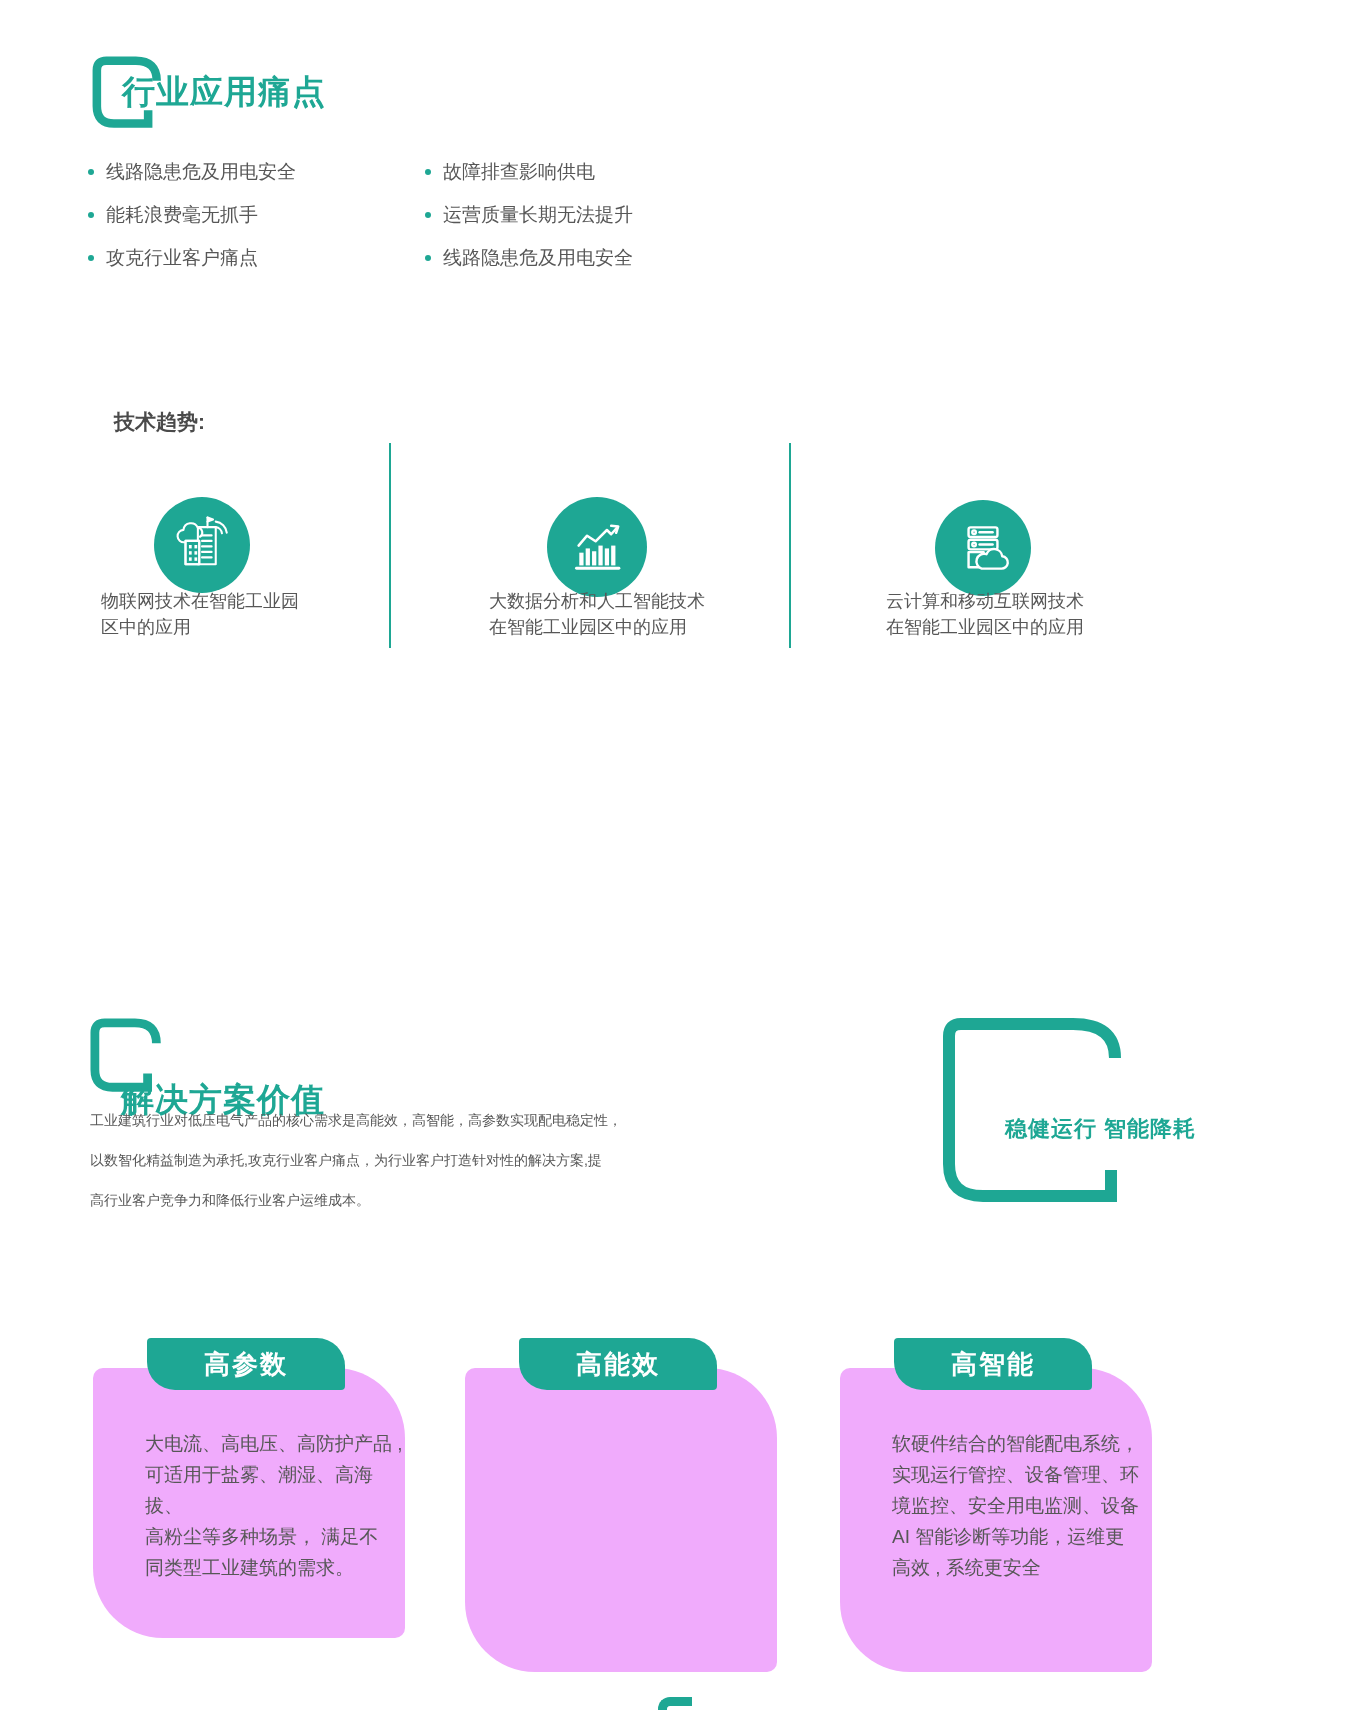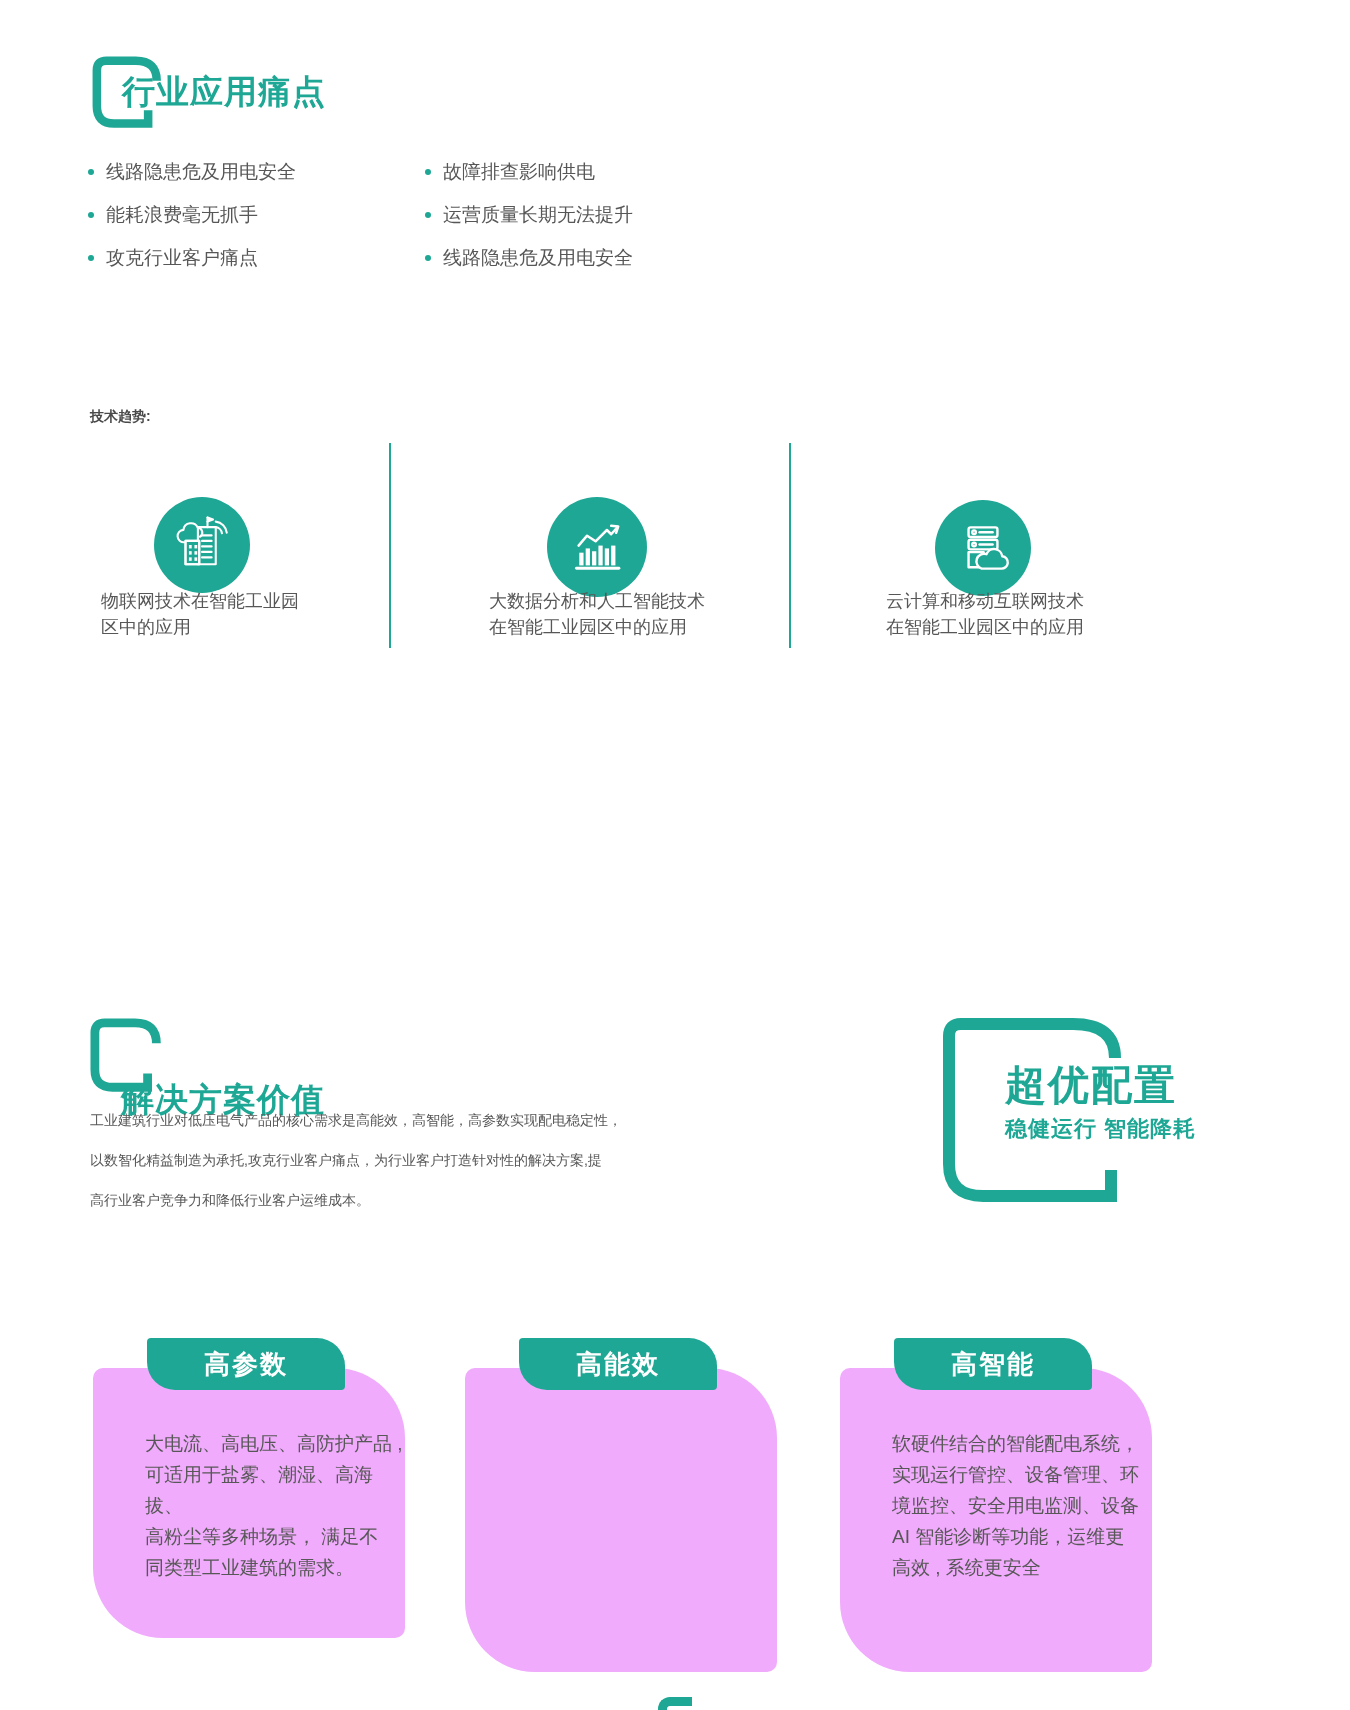--- a/index.html
+++ b/index.html
@@ -13,21 +13,21 @@
     font-size:33px; font-weight:bold; color:#1EA794; letter-spacing:1px; white-space:nowrap;
   }
   .bracket-svg { display:block; }
   
   .pain-list { list-style:none; }
   .pain-list li {
     display:flex; align-items:flex-start; gap:12px;
     font-size:19px; line-height:24px; color:#575757; margin-bottom:19px; white-space:nowrap;
   }
   .dot { width:6px; height:6px; border-radius:50%; background:#1EA794; margin-top:9px; flex:0 0 auto; }
-  .trends-label { font-size:14px; font-weight:bold; color:#4a4a4a; white-space:nowrap; }
+  .trends-label { font-size:21px; font-weight:bold; color:#4a4a4a; white-space:nowrap;margin-left:24px; }
   .vdivider { width:2px; height:205px; background:#1EA794; }
   .trend-circle {
     border-radius:50%; background:#1EA794; display:flex; align-items:center; justify-content:center;
   }
   .trend-caption {
     transform:translateX(-50%); white-space:pre-line; font-size:18px; line-height:26px;
     color:#575757; text-align:left; width:max-content;
   }
   .paragraph {
     width:700px; font-size:14px; line-height:40px; color:#575757; white-space:pre-line;
@@ -177,21 +177,20 @@
   </div>
   <div class="abs section-title" style="left:121px; top:1032px;margin-top:46px;">解决方案价值</div>
 
   <div class="abs paragraph" style="left:90px; top:1100px;">工业建筑行业对低压电气产品的核心需求是高能效，高智能，高参数实现配电稳定性，
 以数智化精益制造为承托,攻克行业客户痛点，为行业客户打造针对性的解决方案,提
 高行业客户竞争力和降低行业客户运维成本。</div>
 
   <svg class="abs" style="left:943px; top:1018px;" width="182" height="185" viewBox="0 0 182 185">
     <path d="M 172 40 Q 172 6 130 6 L 18 6 Q 6 6 6 18 L 6 146 Q 6 178 40 178 L 168 178 L 168 152" fill="none" stroke="#1EA794" stroke-width="12"></path>
   </svg>
-  <div class="abs badge-title" style="left:1005px; top:1058px;">超优配置</div>
   <div class="abs badge-subtitle" style="left:1005px; top:1114px;">稳健运行 智能降耗</div>
 
   <div class="card" style="left:93px; top:1368px; height:270px;">
     <div class="card-label">高参数</div>
     <div class="card-body">大电流、高电压、高防护产品 ,
 可适用于盐雾、潮湿、高海拔、
 高粉尘等多种场景， 满足不
 同类型工业建筑的需求。</div>
   </div>
   <div class="card" style="left:465px; top:1368px; height:304px;text-decoration:underline;">

